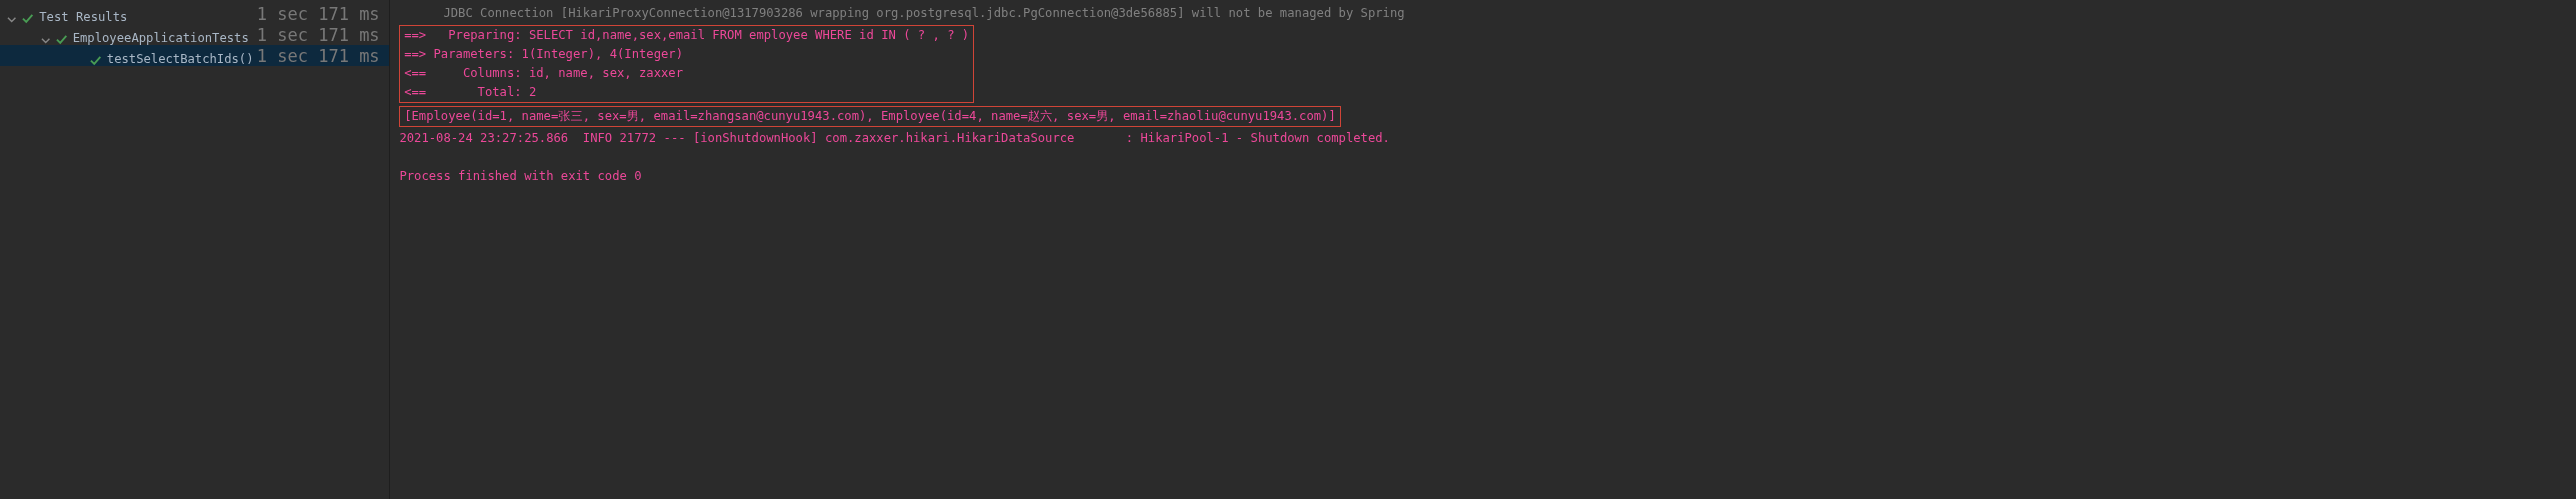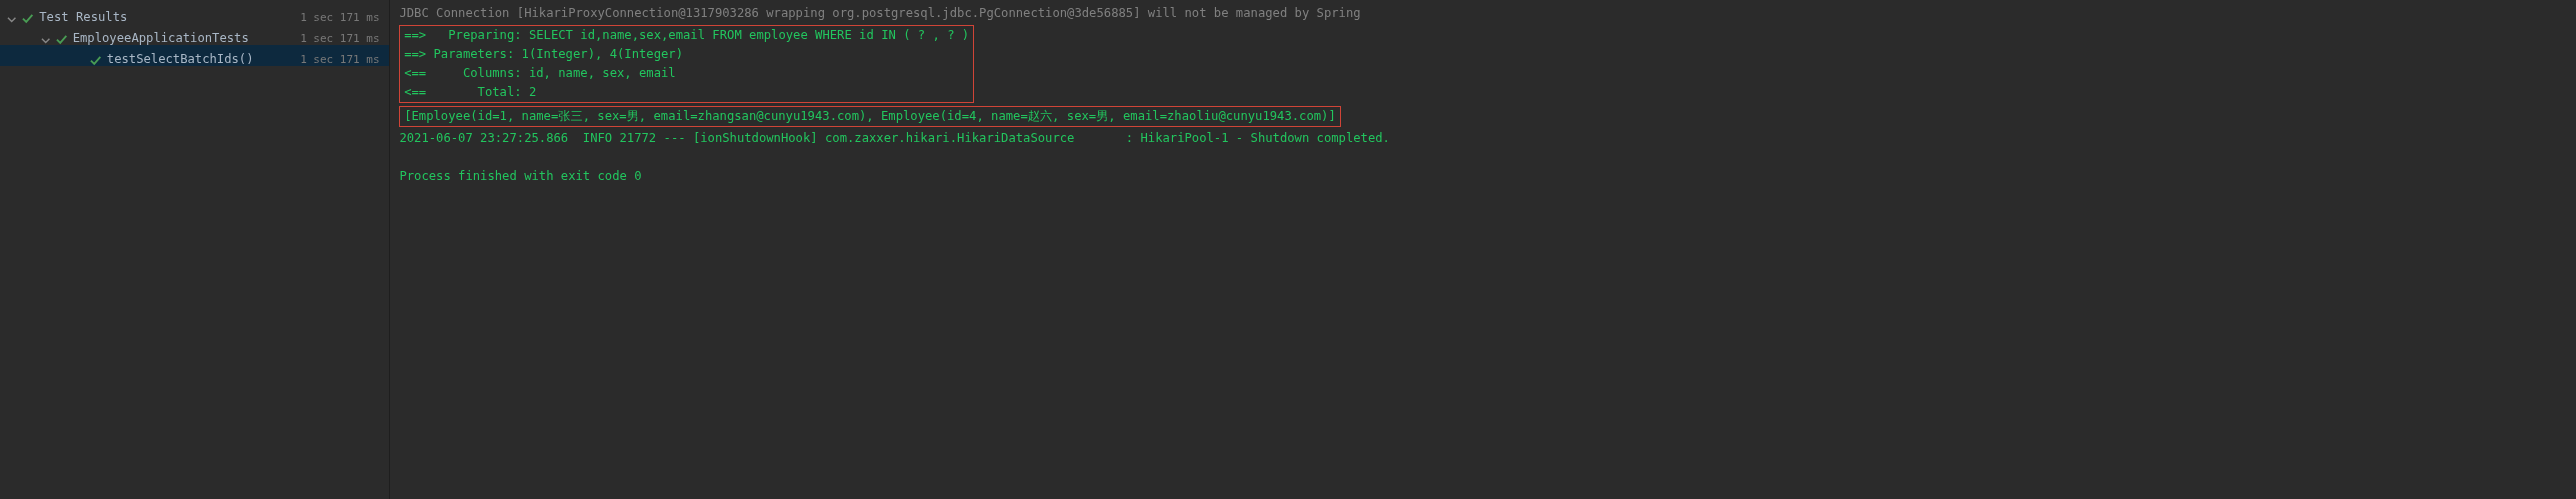--- a/index.html
+++ b/index.html
@@ -47,35 +47,35 @@
       margin-right: 3.8px;
       color: #499c54;
     }
     .check-icon svg { width: 11.3px; height: 11.3px; }
     .tree-label {
       flex: 1;
       color: #a9b7c6;
     }
     .tree-time {
       color: #787878;
-      font-size: 11px;
+      font-size: 17px;
     }
     .right-panel {
       flex: 1;
       background: #2b2b2b;
       padding: 3.8px 9.4px;
       overflow: auto;
     }
     .log-line {
       white-space: pre;
       line-height: 19px;
-      color: #22c55e;
+      color: #ec4899;
       font-family: 'Menlo', 'Consolas', 'Monaco', monospace;
     }
-    .log-line.dim { color: #808080; }
+    .log-line.dim { color: #808080; margin-left: 44px; }
     .highlight-box {
       border: 1.9px solid #d04437;
       margin: 1.9px 0;
       padding: 0 3.8px;
       display: inline-block;
     }
     .highlight-box .log-line { line-height: 19px; }
   </style>
 </head>
 <body>
@@ -119,26 +119,26 @@
     <span class="tree-time">1 sec  171 ms</span>
   </div>
 </div>
 
 <div class="right-panel">
   <div class="log-line dim">JDBC Connection [HikariProxyConnection@1317903286 wrapping org.postgresql.jdbc.PgConnection@3de56885] will not be managed by Spring</div>
   <div>
     <div class="highlight-box">
       <div class="log-line"><span>==&gt;   Preparing: </span><span>SELECT id,name,sex,email FROM employee WHERE id IN ( ? , ? )</span></div>
       <div class="log-line"><span>==&gt; Parameters: </span><span>1(Integer), 4(Integer)</span></div>
-      <div class="log-line"><span>&lt;==     Columns: </span><span>id, name, sex, email</span></div>
+      <div class="log-line"><span>&lt;==     Columns: </span><span>id, name, sex, zaxxer</span></div>
       <div class="log-line"><span>&lt;==       Total: </span><span>2</span></div>
     </div>
   </div>
   <div>
     <div class="highlight-box">
       <div class="log-line">[Employee(id=1, name=张三, sex=男, email=zhangsan@cunyu1943.com), Employee(id=4, name=赵六, sex=男, email=zhaoliu@cunyu1943.com)]</div>
     </div>
   </div>
-  <div class="log-line">2021-06-07 23:27:25.866  INFO 21772 --- [ionShutdownHook] com.zaxxer.hikari.HikariDataSource       : HikariPool-1 - Shutdown completed.</div>
+  <div class="log-line">2021-08-24 23:27:25.866  INFO 21772 --- [ionShutdownHook] com.zaxxer.hikari.HikariDataSource       : HikariPool-1 - Shutdown completed.</div>
   <div class="log-line">&nbsp;</div>
   <div class="log-line">Process finished with exit code 0</div>
 </div>
 
 
 </body></html>

